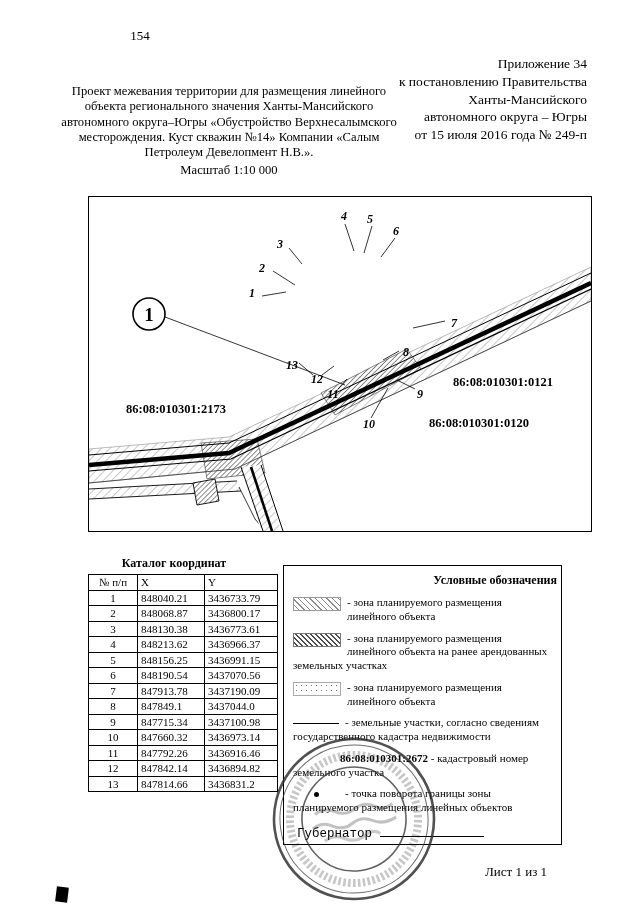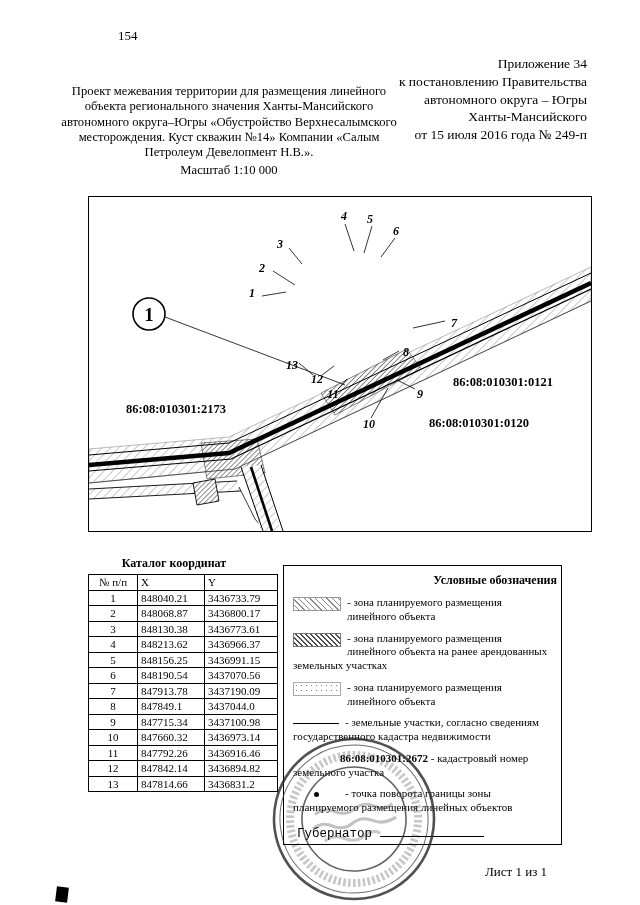--- a/index.html
+++ b/index.html
@@ -2,21 +2,21 @@
 <html><head>
 <meta charset="utf-8">
 <style>
   html,body { margin:0; padding:0; background:#e8e8e8; }
   .page {
     position:relative; width:640px; height:905px; margin:0 auto;
     background:#ffffff; color:#000;
     font-family:"Liberation Serif","DejaVu Serif",serif;
     overflow:hidden;
   }
-  .page-number { position:absolute; left:118px; top:28px; width:44px; font-size:13px; }
+  .page-number { position:absolute; left:118px; top:28px; width:44px; text-align:center; font-size:13px; }
   .appendix { position:absolute; right:53px; top:55px; width:300px; text-align:right; font-size:13.5px; line-height:1.32; }
   .project-title { position:absolute; left:60px; top:84px; width:338px; font-size:12.6px; line-height:1.22; text-align:center; }
   .scale-label { margin-top:2px; }
   .map-box { position:absolute; left:88px; top:196px; width:502px; height:334px; border:1px solid #000; background:#fff; }
   .map-box svg { display:block; }
   .map-pt-label { font:italic bold 12px "Liberation Serif","DejaVu Serif",serif; fill:#000; }
   .map-cad-label { font:bold 12.5px "Liberation Serif","DejaVu Serif",serif; fill:#000; }
   .map-circ-label { font:bold 19px "Liberation Serif","DejaVu Serif",serif; fill:#000; }
 
   .coords-title { position:absolute; left:88px; top:556px; width:172px; text-align:center; font-weight:bold; font-size:12px; }
@@ -49,22 +49,22 @@
 </head>
 <body>
 
 <div class="page">
 
   <div class="page-number">154</div>
 
   <div class="appendix">
     <div>Приложение 34</div>
     <div>к постановлению Правительства</div>
+    <div>Ханты-Мансийского</div>
     <div>автономного округа – Югры</div>
-    <div>Ханты-Мансийского</div>
     <div>от 15 июля 2016 года № 249-п</div>
   </div>
 
   <div class="project-title">
     <div>Проект межевания территории для размещения линейного объекта регионального значения Ханты-Мансийского автономного округа–Югры «Обустройство Верхнесалымского месторождения. Куст скважин №14» Компании «Салым Петролеум Девелопмент Н.В.».</div>
     <div class="scale-label">Масштаб 1:10 000</div>
   </div>
 
   <div class="map-box">
     <svg width="502" height="334" viewBox="0 0 502 334">

